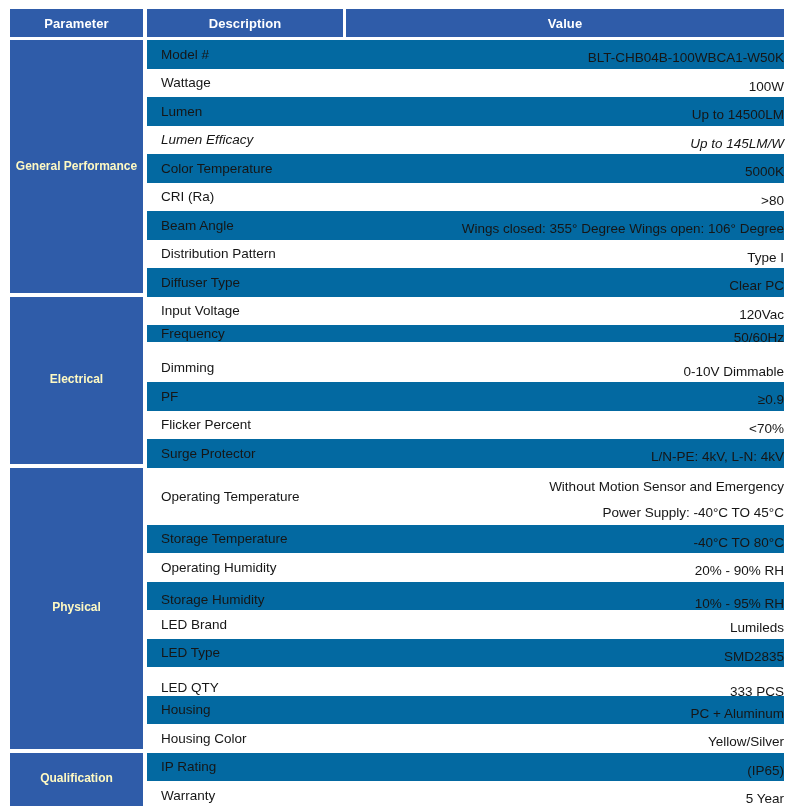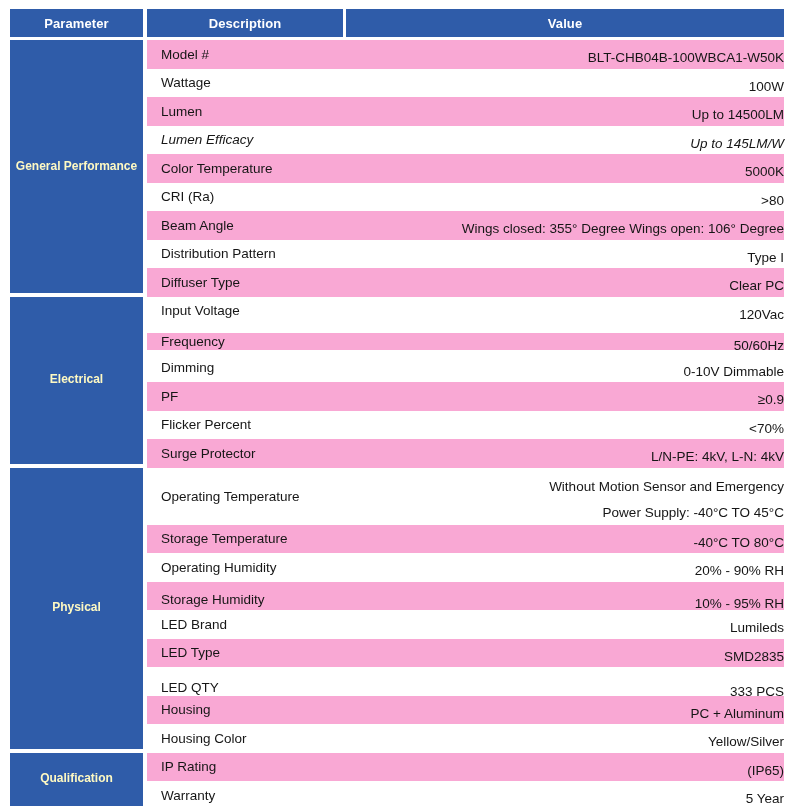--- a/index.html
+++ b/index.html
@@ -67,21 +67,21 @@
 
   
   .data-row {
     position: absolute;
     left: 147px;
     width: 637px;
     box-sizing: border-box;
     background: #ffffff;
   }
   .data-row.alt {
-    background: #f9a8d4;
+    background: #0369a1;
   }
   .cell-desc {
     position: absolute;
     left: 0;
     top: 0;
     width: 196px;
     height: 100%;
     box-sizing: border-box;
     padding-left: 14px;
     display: flex;
@@ -174,21 +174,21 @@
           <div class="vline">Clear PC</div>
         </div>
       </div>
       <div class="group-block" style="top: 40px; height: 252.5px;">General Performance</div>
       <div class="data-row" style="top: 296.5px; height: 28.5px;">
         <div class="cell-desc">Input Voltage</div>
         <div class="cell-value">
           <div class="vline">120Vac</div>
         </div>
       </div>
-      <div class="data-row alt" style="top: 325px; height: 17px; margin-top: 8px;">
+      <div class="data-row alt" style="top: 325px; height: 17px;">
         <div class="cell-desc">Frequency</div>
         <div class="cell-value">
           <div class="vline">50/60Hz</div>
         </div>
       </div>
       <div class="data-row" style="top: 353.5px; height: 28.5px;">
         <div class="cell-desc">Dimming</div>
         <div class="cell-value">
           <div class="vline">0-10V Dimmable</div>
         </div>

